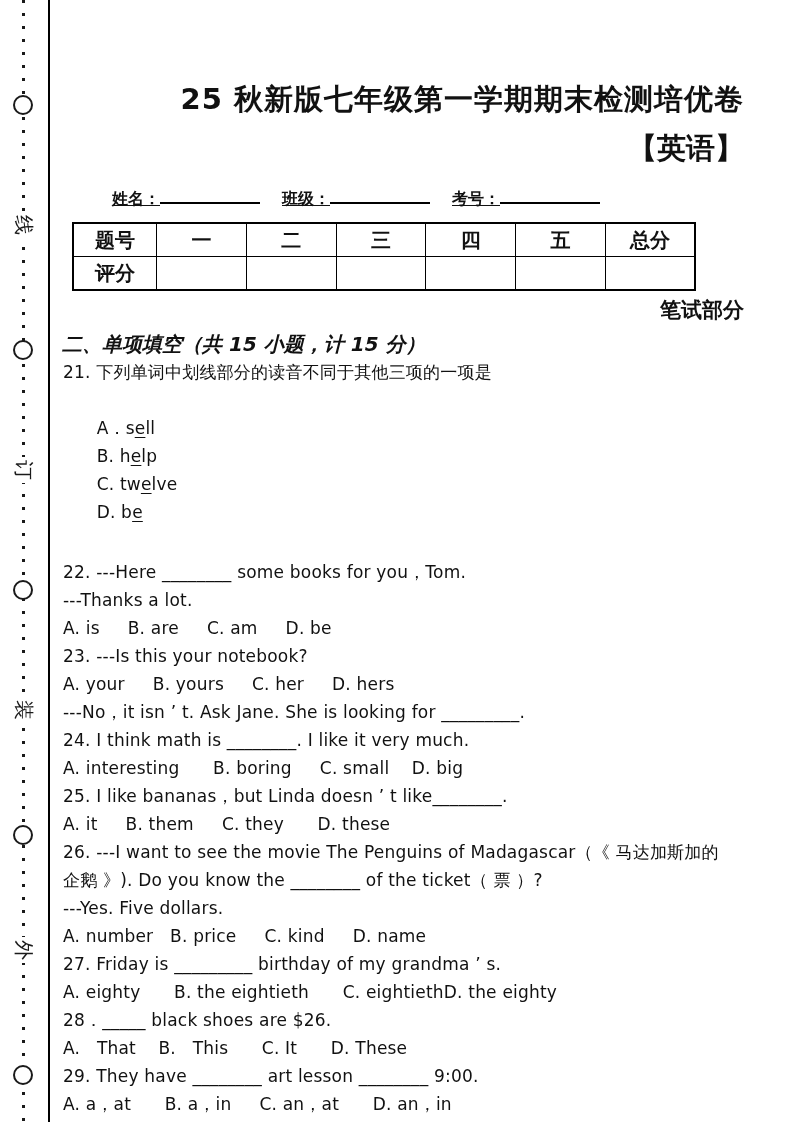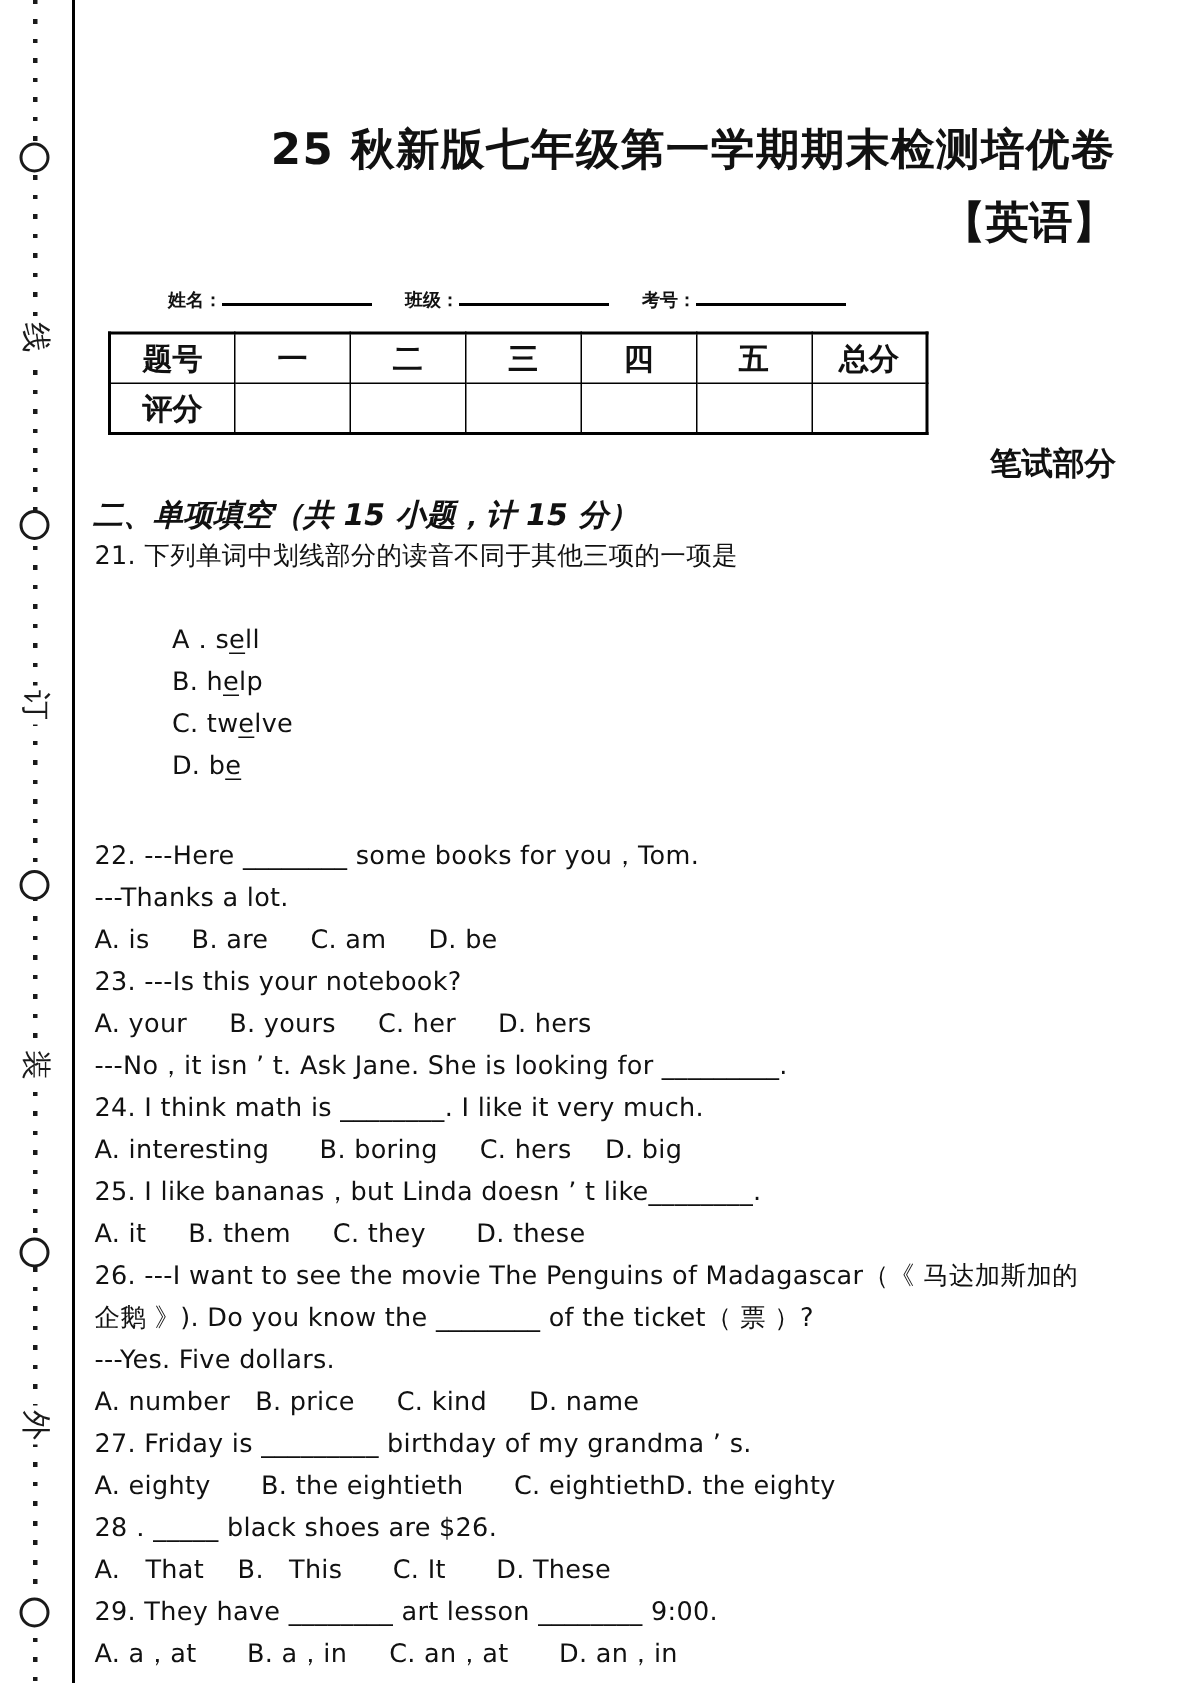--- a/index.html
+++ b/index.html
@@ -36,45 +36,45 @@
   .exam-title {
     margin: 80px 0 0 0; text-align: right;
     font-size: 29px; font-weight: bold; letter-spacing: 1px;
   }
   .exam-subtitle {
     margin: 9px 0 0 0; text-align: right;
     font-size: 29px; font-weight: bold;
   }
   .student-row {
     margin: 15px 0 0 52px;
-    font-size: 12px; font-weight: bold; white-space: nowrap;
+    font-size: 16px; font-weight: bold; white-space: nowrap; text-decoration: underline;
   }
   .student-row .blank {
     display: inline-block; width: 100px; height: 18px;
     border-bottom: 2px solid #000; margin-right: 22px;
   }
   .score-table {
     border-collapse: collapse; margin: 12px 0 0 12px;
-    table-layout: fixed; width: 547px;
+    table-layout: fixed; width: 624px;
   }
   .score-table td {
     border: 1px solid #000; height: 32px;
     text-align: center; vertical-align: middle;
     font-size: 20px; font-weight: bold; padding: 0;
   }
   .score-table { border: 2px solid #000; }
   .score-table td.first { width: 82px; }
   .part-title { margin: 5px 0 0 0; text-align: right; font-size: 21px; font-weight: bold; }
   .section-title { margin: 7px 0 0 2px; font-size: 20px; font-weight: bold; font-style: italic; }
   .qline {
     margin-left: 3px; font-size: 17px; line-height: 28px;
     white-space: pre-wrap; letter-spacing: 0.2px;
   }
   .qline:first-of-type { margin-top: 4px; }
-  .q21opts .opt { margin-right: 46px; margin-left: 18px; }
+  .q21opts .opt { margin-right: 46px; }
   .q21opts .u { text-decoration: underline; text-underline-offset: 3px; }
 </style>
 </head>
 <body>
 
 <div>
 
   <div class="dotted-line"></div>
   <div class="bind-circle" style="top:95px"></div>
   <div class="bind-circle" style="top:340px"></div>
@@ -131,21 +131,21 @@
     </div>
 
     <div>
         <div class="qline">22. ---Here ________ some books for you，Tom.</div>
         <div class="qline">---Thanks a lot.</div>
         <div class="qline">A. is     B. are     C. am     D. be</div>
         <div class="qline">23. ---Is this your notebook?</div>
         <div class="qline">A. your     B. yours     C. her     D. hers</div>
         <div class="qline">---No，it isn ’ t. Ask Jane. She is looking for _________.</div>
         <div class="qline">24. I think math is ________. I like it very much.</div>
-        <div class="qline">A. interesting      B. boring     C. hers    D. big</div>
+        <div class="qline">A. interesting      B. boring     C. small    D. big</div>
         <div class="qline">25. I like bananas，but Linda doesn ’ t like________.</div>
         <div class="qline">A. it     B. them     C. they      D. these</div>
         <div class="qline">26. ---I want to see the movie The Penguins of Madagascar（《 马达加斯加的</div>
         <div class="qline">企鹅 》). Do you know the ________ of the ticket（ 票 ）?</div>
         <div class="qline">---Yes. Five dollars.</div>
         <div class="qline">A. number   B. price     C. kind     D. name</div>
         <div class="qline">27. Friday is _________ birthday of my grandma ’ s.</div>
         <div class="qline">A. eighty      B. the eightieth      C. eightiethD. the eighty</div>
         <div class="qline">28．_____ black shoes are $26.</div>
         <div class="qline">A.   That    B.   This      C. It      D. These</div>

